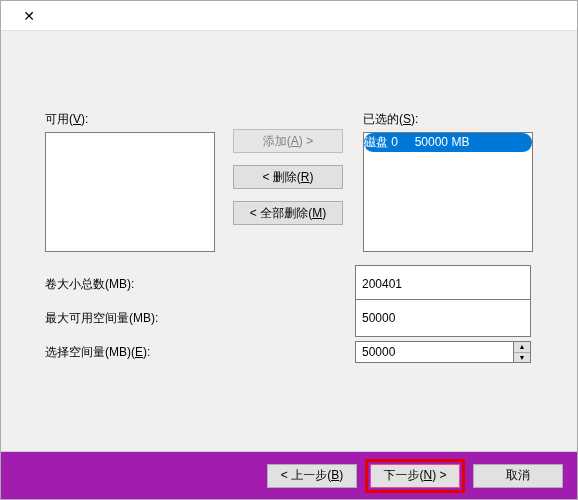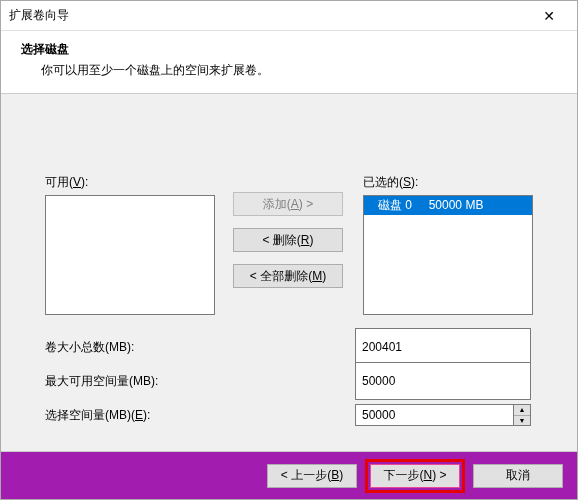--- a/index.html
+++ b/index.html
@@ -52,22 +52,23 @@
   .list-label .u { text-decoration: underline; }
   .listbox {
     width: 170px;
     height: 120px;
     background: #fff;
     border: 1px solid #7a7a7a;
     box-shadow: inset 1px 1px 0 #fff;
     overflow: hidden;
   }
   .listbox .item {
-    padding: 1px 14px;
+    padding: 1px 0;
     white-space: pre;
+    border-radius: 9px;
   }
   .listbox .item.selected {
     background: #0078d7;
     color: #fff;
   }
   .btn-col {
     width: 150px;
     display: flex;
     flex-direction: column;
     align-items: center;
@@ -164,28 +165,23 @@
   .highlight-next .btn{
     border: 1px solid #ec4899;
   }
 </style>
 </head>
 <body>
 
 <div class="window">
 
   <div class="titlebar">
-    <span class="title">扩展卷向导</span>
     <span class="close">✕</span>
   </div>
 
-  <div class="header">
-    <div class="heading">选择磁盘</div>
-    <div class="desc">你可以用至少一个磁盘上的空间来扩展卷。</div>
-  </div>
 
   <div class="body">
     <div class="lists-row">
 
       <div class="list-col">
         <div class="list-label">
           <span>可用(</span><span class="u">V</span><span>):</span>
         </div>
         <div class="listbox"></div>
       </div>

